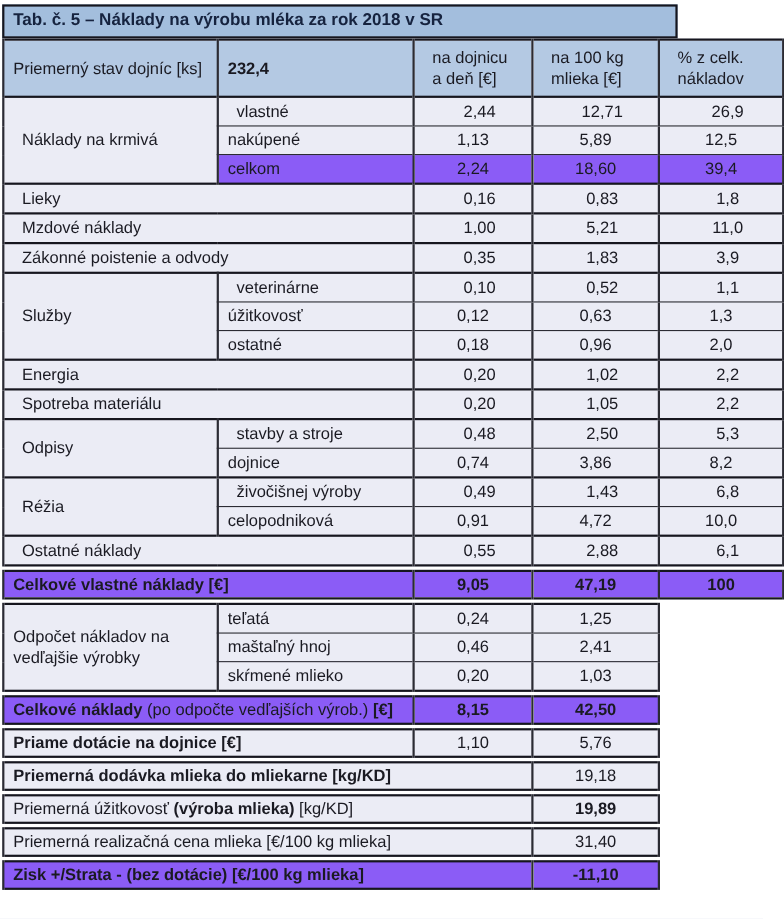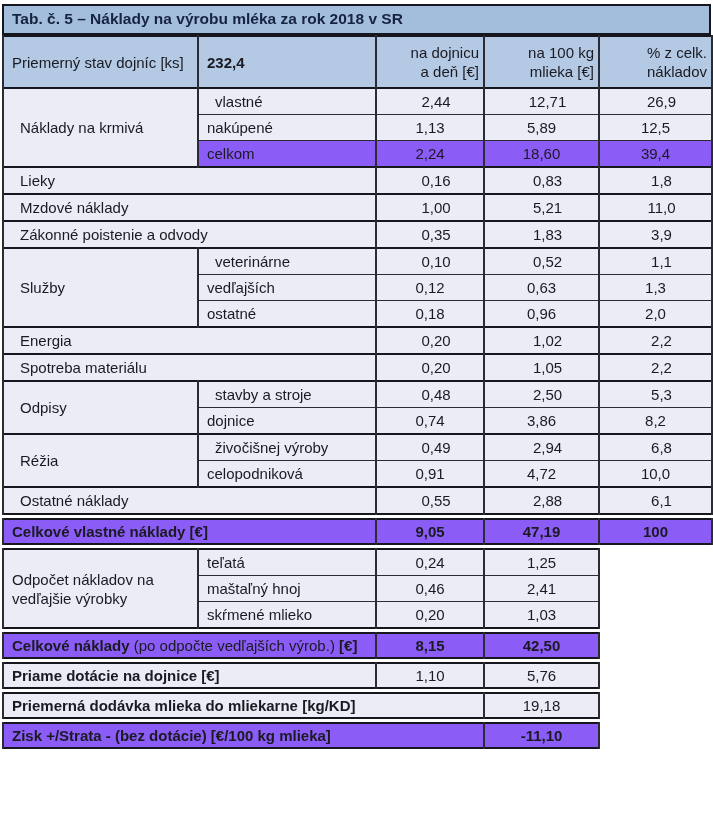--- a/index.html
+++ b/index.html
@@ -3,37 +3,37 @@
 <meta charset="utf-8">
 <style>
   html,body{margin:0;padding:0;background:#ffffff;}
   .page{
     width:713px;height:835px;box-sizing:border-box;
     padding:4px 2px;background:#ffffff;
     font-family:"Liberation Sans","DejaVu Sans",sans-serif;
     color:#1a1a22;
   }
   .title-bar{
-    width:709px;box-sizing:border-box;
+    width:614px;box-sizing:border-box;
     background:#a3bedd;border:2px solid #16161e;
     font-size:15.5px;font-weight:bold;color:#16233f;
     padding:4px 8px 5px 8px;line-height:18px;
   }
   table{border-collapse:collapse;table-layout:fixed;background:#ebecf5;}
   .blk{border:2px solid #16161e;margin-top:3px;}
   .tbl-main{margin-top:0;width:709px;}
   .tbl-w{width:709px;}
   .tbl-n{width:596px;}
   td{
     border:1px solid #2b2b33;border-left-width:2px;border-right-width:2px;
     font-size:15px;height:25px;padding:0 8px;
     overflow:hidden;white-space:nowrap;vertical-align:middle;
   }
   tr.gb td{border-top-width:2px;border-top-color:#16161e;padding-left:16px;}
-  .hdr td{background:#b4c9e3;height:50px;text-align:right;padding:0 4px;}
+  .hdr td{background:#b4c9e3;height:50px;text-align:left;padding:0 16px;}
   .hdr td.lbl{text-align:left;padding:0 8px;}
   .pre{white-space:pre-line;line-height:19px;}
   .lbl{text-align:left;}
   .num{text-align:center;padding:0 4px;}
   .b{font-weight:bold;}
   .hl td{background:#8b5cf6;}
   .short td{height:23px;margin-top:36px;}
   .glbl{vertical-align:middle;line-height:19px;}
 </style>
 </head>
@@ -100,21 +100,21 @@
       <td class="num">3,9</td>
     </tr>
     <tr class="gb">
       <td class="lbl glbl" rowspan="3">Služby</td>
       <td class="lbl">veterinárne</td>
       <td class="num">0,10</td>
       <td class="num">0,52</td>
       <td class="num">1,1</td>
     </tr>
     <tr>
-      <td class="lbl">vedľajších</td>
+      <td class="lbl">úžitkovosť</td>
       <td class="num">0,12</td>
       <td class="num">0,63</td>
       <td class="num">1,3</td>
     </tr>
     <tr>
       <td class="lbl">ostatné</td>
       <td class="num">0,18</td>
       <td class="num">0,96</td>
       <td class="num">2,0</td>
     </tr>
@@ -140,21 +140,21 @@
     <tr>
       <td class="lbl">dojnice</td>
       <td class="num">0,74</td>
       <td class="num">3,86</td>
       <td class="num">8,2</td>
     </tr>
     <tr class="gb">
       <td class="lbl glbl" rowspan="2">Réžia</td>
       <td class="lbl">živočišnej výroby</td>
       <td class="num">0,49</td>
-      <td class="num">2,94</td>
+      <td class="num">1,43</td>
       <td class="num">6,8</td>
     </tr>
     <tr>
       <td class="lbl">celopodniková</td>
       <td class="num">0,91</td>
       <td class="num">4,72</td>
       <td class="num">10,0</td>
     </tr>
     <tr class="gb">
       <td class="lbl" colspan="2">Ostatné náklady</td>
@@ -247,21 +247,45 @@
       </colgroup>
     <tbody>
         <tr class="short">
       <td class="lbl b">Priemerná dodávka mlieka do mliekarne [kg/KD]</td>
       <td class="num">19,18</td>
     </tr>
   </tbody>
     </table>
 
 
-
+  <table class="blk tbl-n">
+    <colgroup>
+        <col style="width:481px">
+        <col style="width:115px">
+      </colgroup>
+    <tbody>
+        <tr class="short">
+      <td class="lbl"><span>Priemerná úžitkovosť </span><span class="b">(výroba mlieka)</span><span> [kg/KD]</span></td>
+      <td class="num b">19,89</td>
+    </tr>
+  </tbody>
+    </table>
+
+  <table class="blk tbl-n">
+    <colgroup>
+        <col style="width:481px">
+        <col style="width:115px">
+      </colgroup>
+    <tbody>
+        <tr class="short">
+      <td class="lbl">Priemerná realizačná cena mlieka [€/100 kg mlieka]</td>
+      <td class="num">31,40</td>
+    </tr>
+  </tbody>
+    </table>
 
   <table class="blk tbl-n">
     <colgroup>
         <col style="width:481px">
         <col style="width:115px">
       </colgroup>
     <tbody>
         <tr class="hl short">
       <td class="lbl b">Zisk +/Strata - (bez dotácie) [€/100 kg mlieka]</td>
       <td class="num b">-11,10</td>

